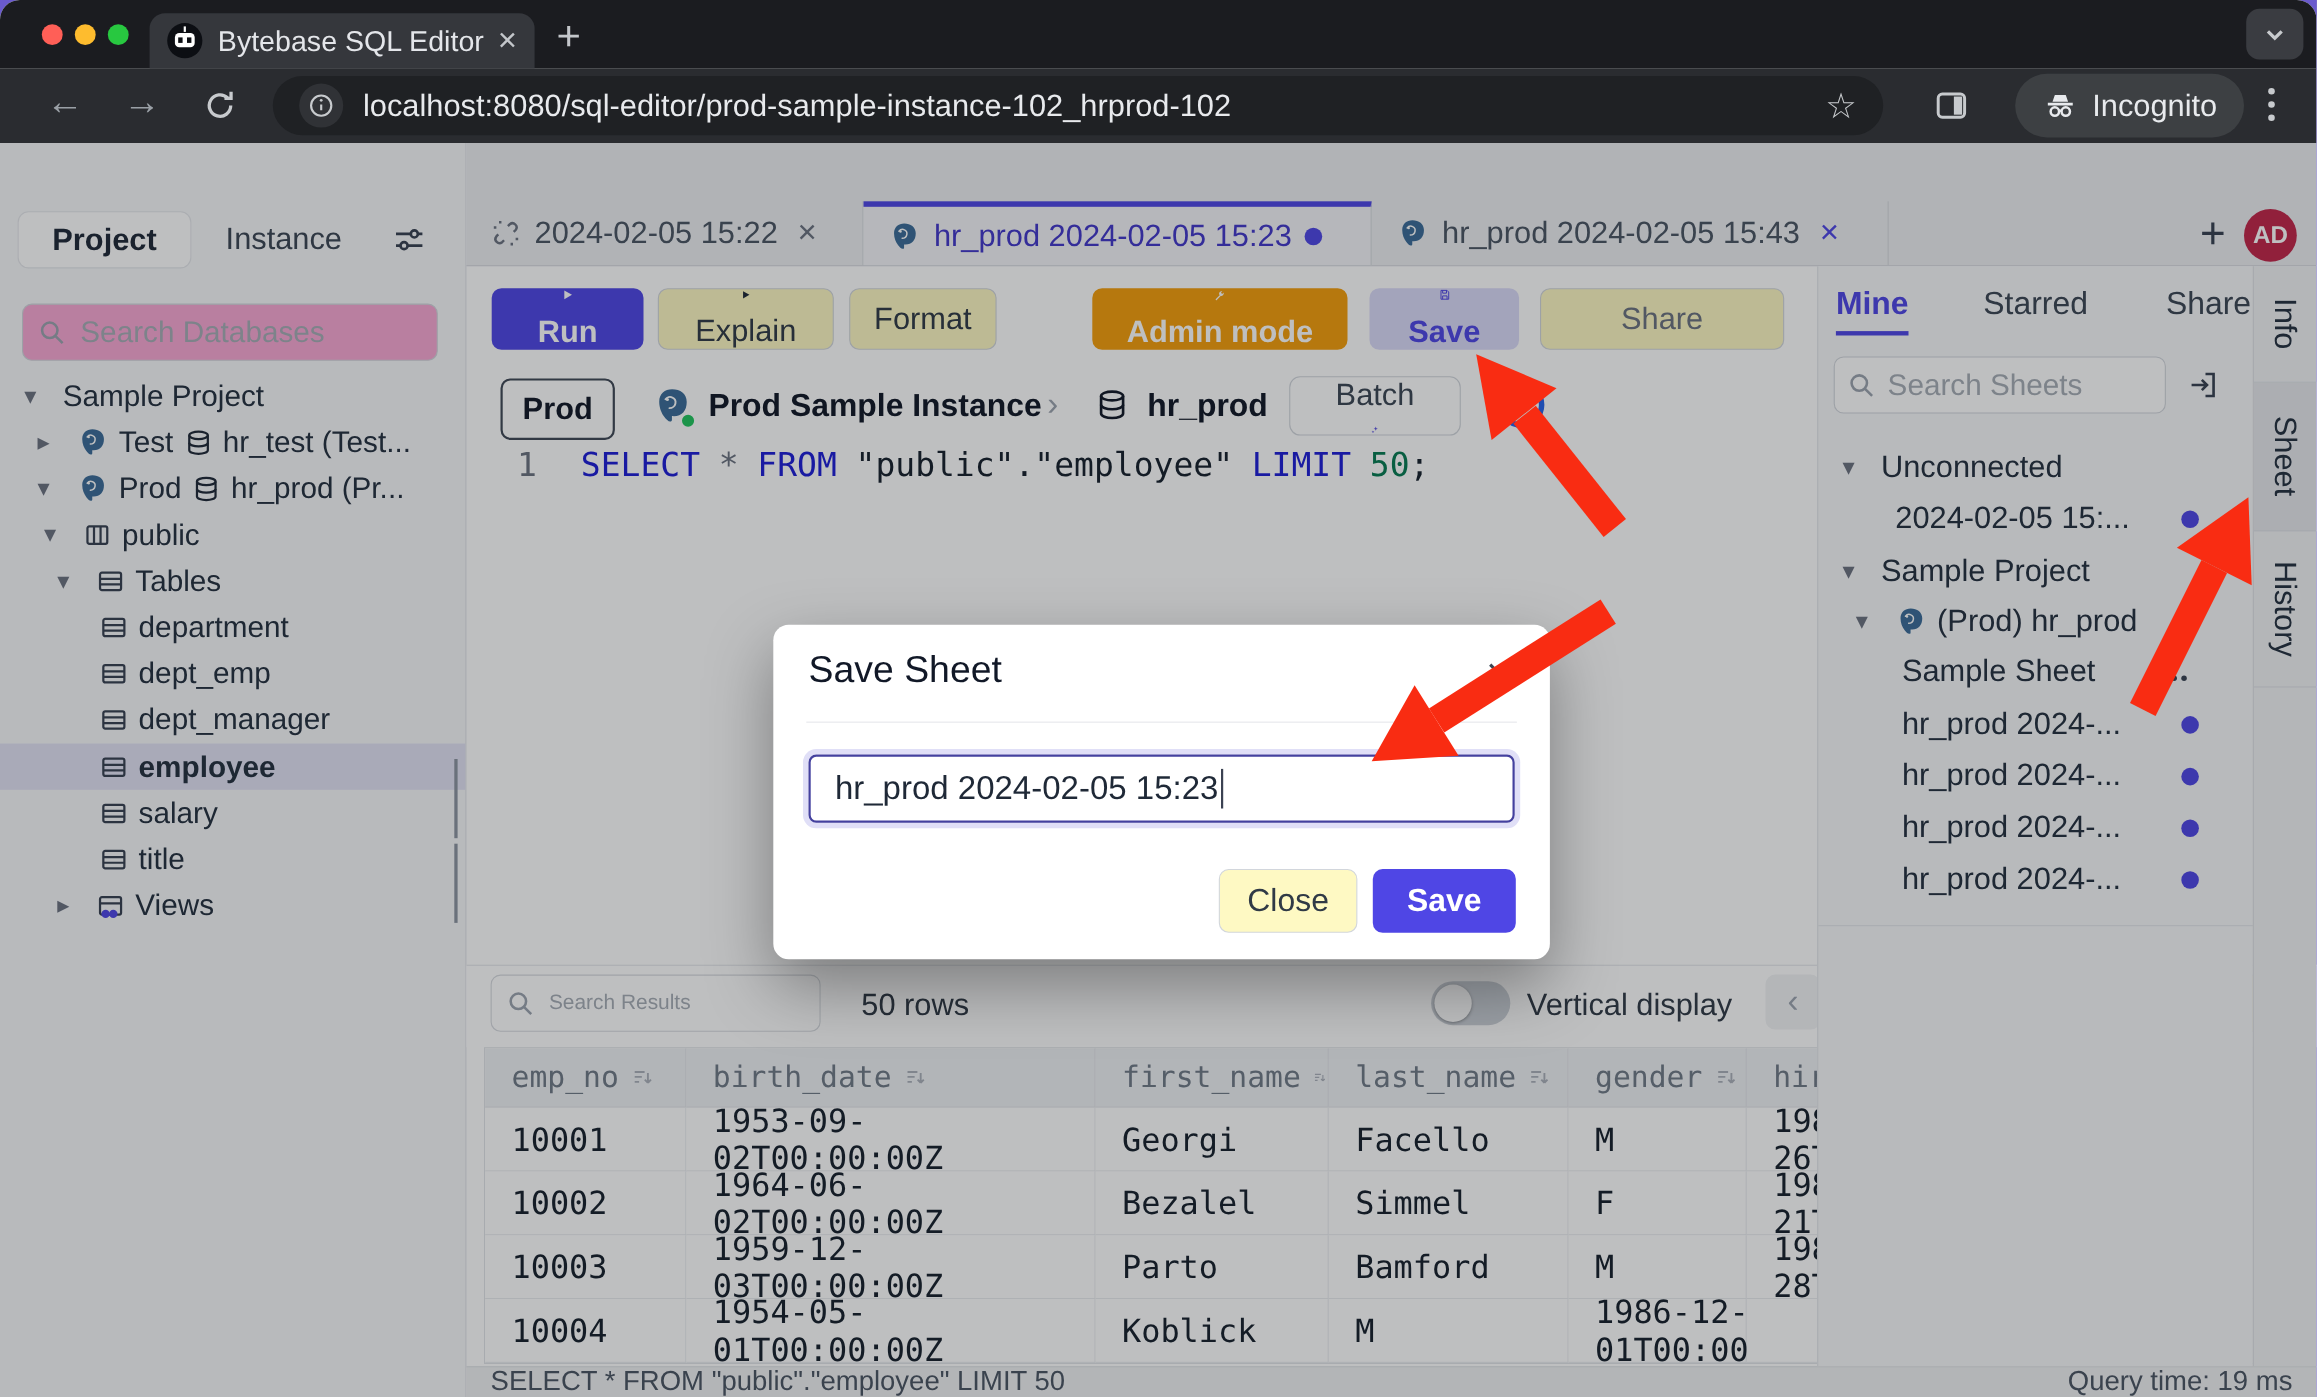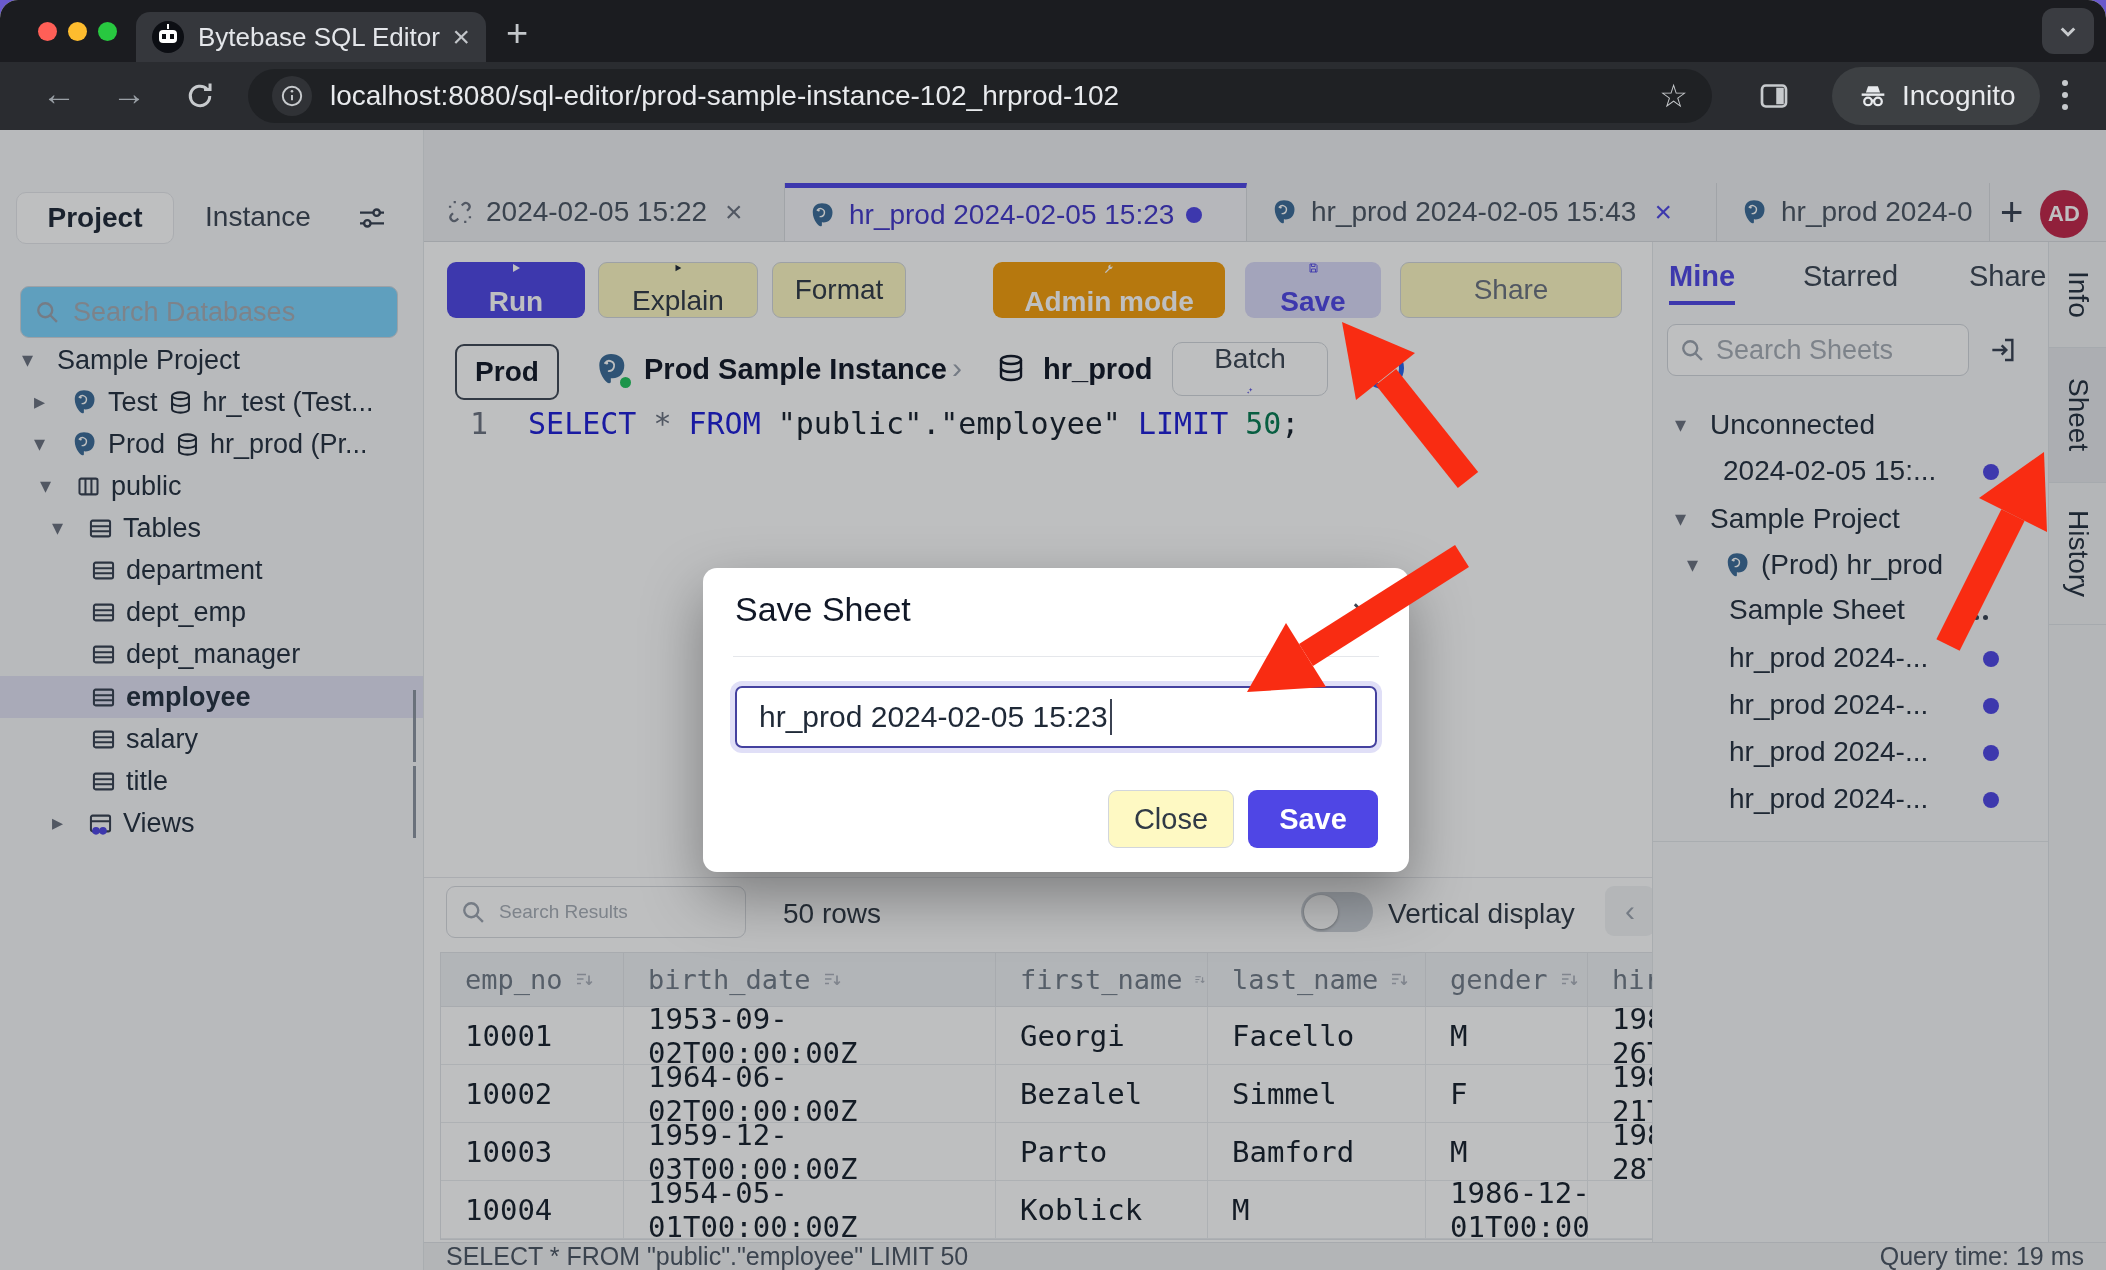--- a/index.html
+++ b/index.html
@@ -40,21 +40,21 @@
   .btn{border-radius:9px;display:flex;align-items:center;justify-content:center;box-sizing:border-box;
        font-size:28px;gap:12px;flex-direction:column;}
   .btn-plain{background:#fef9c3;border:1px solid #d2d6dc;color:#303a46;}
 
   
   .sidebar{left:0;top:130px;width:424px;height:1140px;background:#f7f8fa;border-right:1px solid #e3e6ea;box-sizing:border-box;}
   .sb-chip{left:16px;top:62px;width:156px;height:50px;background:#ffffff;border:1px solid #e5e7eb;border-radius:10px;
        display:flex;align-items:center;justify-content:center;font-size:28px;font-weight:700;color:#1f2937;}
   .sb-instance{left:188px;top:62px;width:140px;height:50px;display:flex;align-items:center;justify-content:center;
        font-size:28px;color:#3c4654;}
-  .sb-search{left:20px;top:156px;width:378px;height:52px;border:1px solid #d2d6dc;border-radius:9px;background:#7dd3fc;
+  .sb-search{left:20px;top:146px;width:378px;height:52px;border:1px solid #d2d6dc;border-radius:9px;background:#f9a8d4;
        display:flex;align-items:center;padding:0 12px;box-sizing:border-box;gap:10px;}
   .sb-search input{border:none;outline:none;background:transparent;font-size:27px;color:#374151;width:300px;
        font-family:"Liberation Sans",sans-serif;}
   .sb-search input::placeholder{color:#a7adb6;}
   .trow{position:absolute;height:42px;display:flex;align-items:center;font-size:27px;color:#24303f;gap:9px;white-space:nowrap;}
   .hl{left:0;top:546px;width:423px;height:42px;background:#e2e2f5;}
   .grip{left:413px;top:560px;}
   .grip i{display:inline-block;width:3px;height:72px;background:#8d95a1;margin-right:5px;}
 
   
@@ -364,28 +364,20 @@
       <span class="bluedot"></span>
     </div>
     <div class="etab" style="left:823px;width:470px">
       <svg viewBox="0 0 24 24" width="30" height="30">
           <path d="M12 2.5c-4.2 0-7.4 2.6-7.4 7.1 0 3.4 1.3 6.6 3 8.8 1 1.3 2.2 2.6 3.3 2.6.7 0 1-.4 1-.9v-2.3c.4.05.8.1 1.1.1 4.6 0 7.4-3.2 7.4-8.2 0-4.6-3.7-7.2-8.4-7.2z" fill="#3b6c98"></path>
           <path d="M8.2 8.2c.9-1.2 2.6-1.7 4-1 1.3.6 2 2 1.7 3.4-.3 1.6-1.8 2.7-3.4 2.7" fill="none" stroke="#fff" stroke-width="1.1" stroke-linecap="round"></path>
           <circle cx="9.3" cy="8.3" r="0.9" fill="#fff"></circle>
         </svg>
       <span>hr_prod 2024-02-05 15:43</span>
       <span class="x" style="color:#4f46e5">×</span>
-    </div>
-    <div class="etab" style="left:1293px;width:273px">
-      <svg viewBox="0 0 24 24" width="30" height="30" style="flex:0 0 auto">
-          <path d="M12 2.5c-4.2 0-7.4 2.6-7.4 7.1 0 3.4 1.3 6.6 3 8.8 1 1.3 2.2 2.6 3.3 2.6.7 0 1-.4 1-.9v-2.3c.4.05.8.1 1.1.1 4.6 0 7.4-3.2 7.4-8.2 0-4.6-3.7-7.2-8.4-7.2z" fill="#3b6c98"></path>
-          <path d="M8.2 8.2c.9-1.2 2.6-1.7 4-1 1.3.6 2 2 1.7 3.4-.3 1.6-1.8 2.7-3.4 2.7" fill="none" stroke="#fff" stroke-width="1.1" stroke-linecap="round"></path>
-          <circle cx="9.3" cy="8.3" r="0.9" fill="#fff"></circle>
-        </svg>
-      <span>hr_prod 2024-0</span>
     </div>
     <span class="abs" style="left:1576px;top:60px;font-size:40px;color:#374151">+</span>
     <div class="abs avatar">AD</div>
   </div>
 
   <div class="abs btn run">
     <svg width="22" height="22" viewBox="0 0 24 24">
         <path d="M6 4l14 8-14 8z" fill="#fff"></path>
       </svg>
     <span>Run</span>

